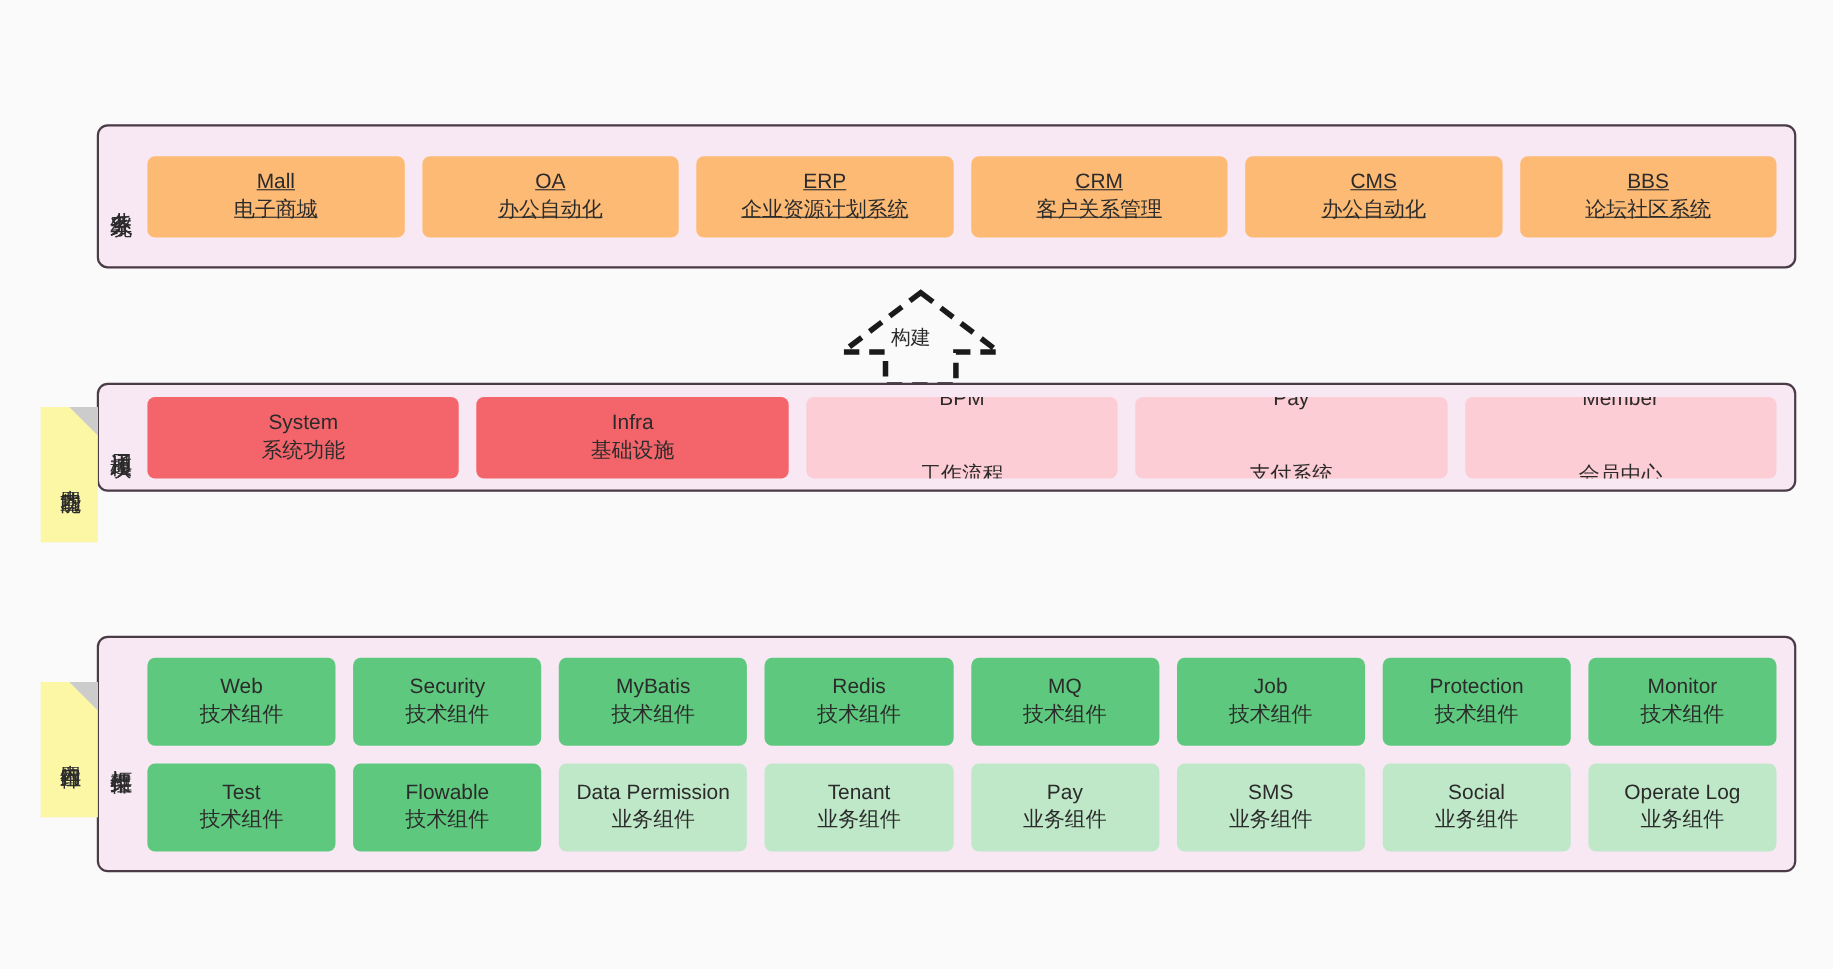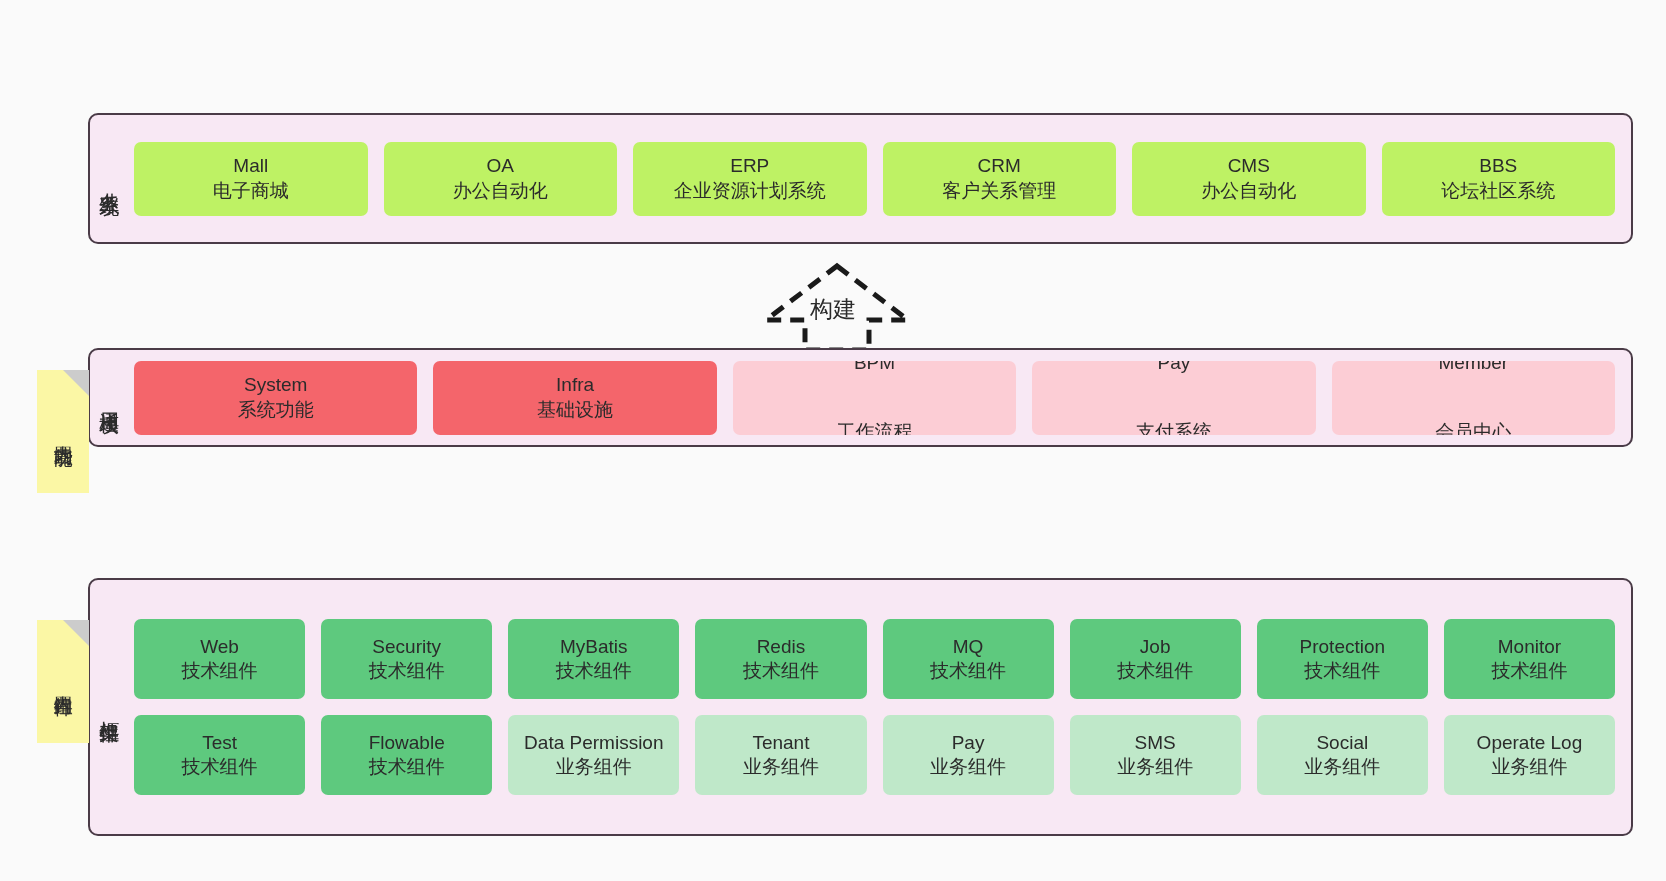--- a/index.html
+++ b/index.html
@@ -70,30 +70,30 @@
     font-size: 19px;
     line-height: 1.28;
     color: #2b2b2b;
     padding: 4px 6px;
     overflow: hidden;
   }
   .cell .t1 { display: block; }
   .cell .t2 { display: block; }
 
   
-  .c-blue        { background: #bef264; }
+  .c-blue        { background: #fdba74; text-decoration: underline; }
   .c-red         { background: #f4656b; }
   .c-pink        { background: #fccdd5; gap: 44px; }
   .c-green       { background: #5ec97e; }
   .c-lightgreen  { background: #bfe8c9; }
 
   
   #layer-business { left: 88px;  top: 113px; width: 1545px; height: 131px; }
   #layer-common   { left: 88px;  top: 348px; width: 1545px; height: 99px; }
-  #layer-frame    { left: 88px;  top: 578px; width: 1545px; height: 258px; }
+  #layer-frame    { left: 88px;  top: 578px; width: 1545px; height: 215px; }
 
   #layer-business .cell,
   #layer-common  .cell { height: 74px; }
   #layer-frame  .cell  { height: 80px; }
 
   
   .note {
     position: absolute;
     box-sizing: border-box;
     background: #fbf7a5;
@@ -125,21 +125,21 @@
   .arrow {
     position: absolute;
     width: 150px;
     height: 92px;
   }
   .arrow svg { display: block; width: 150px; height: 92px; }
   .arrow-label {
     position: absolute;
     left: 48px;
     top: 36px;
-    font-size: 23px;
+    font-size: 18px;
     line-height: 1;
     color: #2b2b2b;
     background: transparent;
     white-space: nowrap;
     user-select: none;
   }
   #arrow-build  { left: 762px; top: 262px; }
   #arrow-impl   { left: 774px; top: 492px; }
 </style>
 </head>

